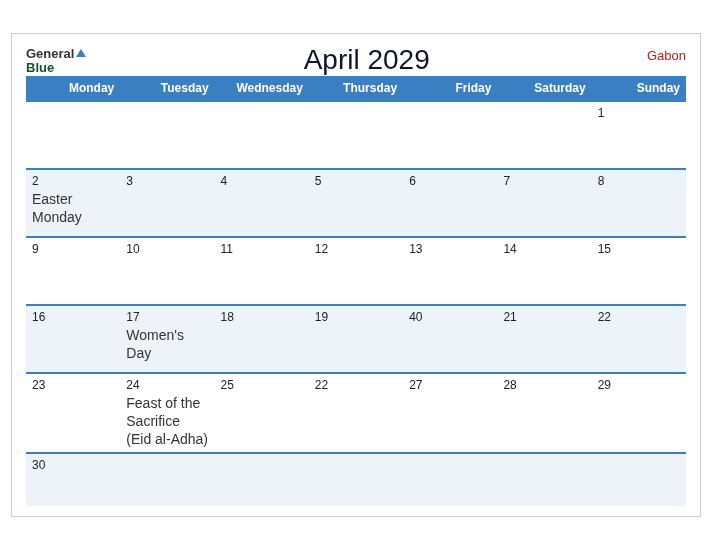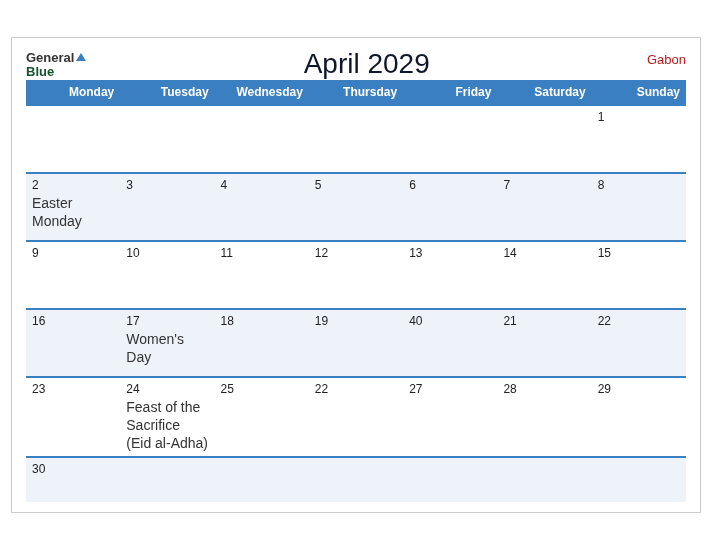--- a/index.html
+++ b/index.html
@@ -62,21 +62,21 @@
       border-top: 2px solid #3a7fc1;
       width: calc(100% / 7);
       height: 68px;
       background: #fff;
     }
     .cal-grid tbody tr td.empty {
       background: #fff;
       border-top: 2px solid #3a7fc1;
     }
     .cal-grid tbody tr:last-child td {
-      height: 45px;
+      height: 53px;
     }
     .day-num {
       display: block;
       font-size: 12px;
       font-weight: 400;
       margin-bottom: 2px;
     }
     .day-event {
       display: block;
       font-size: 14px;

